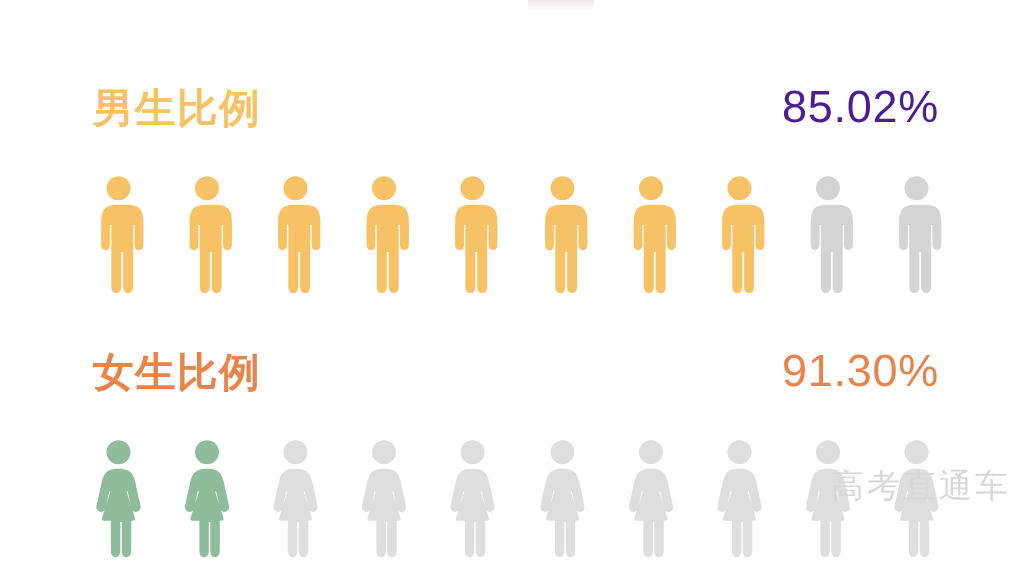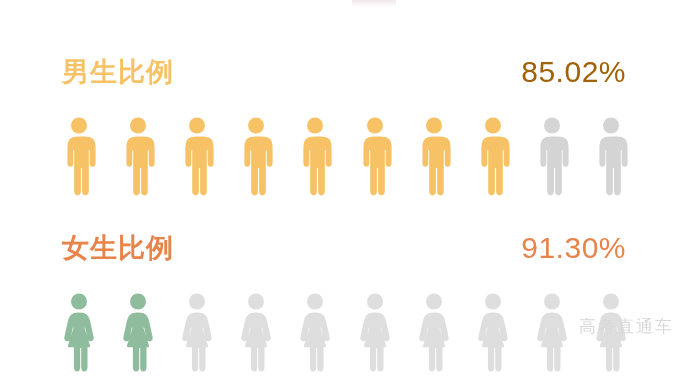--- a/index.html
+++ b/index.html
@@ -64,21 +64,21 @@
     right: 0;
     top: 0;
     font-size: 30px;
     font-weight: 300;
     line-height: 40px;
     letter-spacing: 0.5px;
     white-space: nowrap;
   }
 
   .label-male  { color: #F7C264; }
-  .value-male  { color: #a16207; }
+  .value-male  { color: #4c1d95; }
   .label-female{ color: #E8834A; }
   .value-female{ color: #E8834A; }
 
   
   .figure-row {
     position: absolute;
     left: 62px;
     top: 62px;
     width: 566px;
     height: 82px;
@@ -97,21 +97,21 @@
     display: block;
     width: 34px;
     height: 80px;
   }
 
   
   .watermark {
     position: absolute;
     right: 14px;
     bottom: 19px;
-    font-size: 17px;
+    font-size: 22px;
     color: #D8D8D8;
     letter-spacing: 2px;
     line-height: 1;
     white-space: nowrap;
     font-weight: normal;
   }
 </style>
 </head>
 <body>
 

